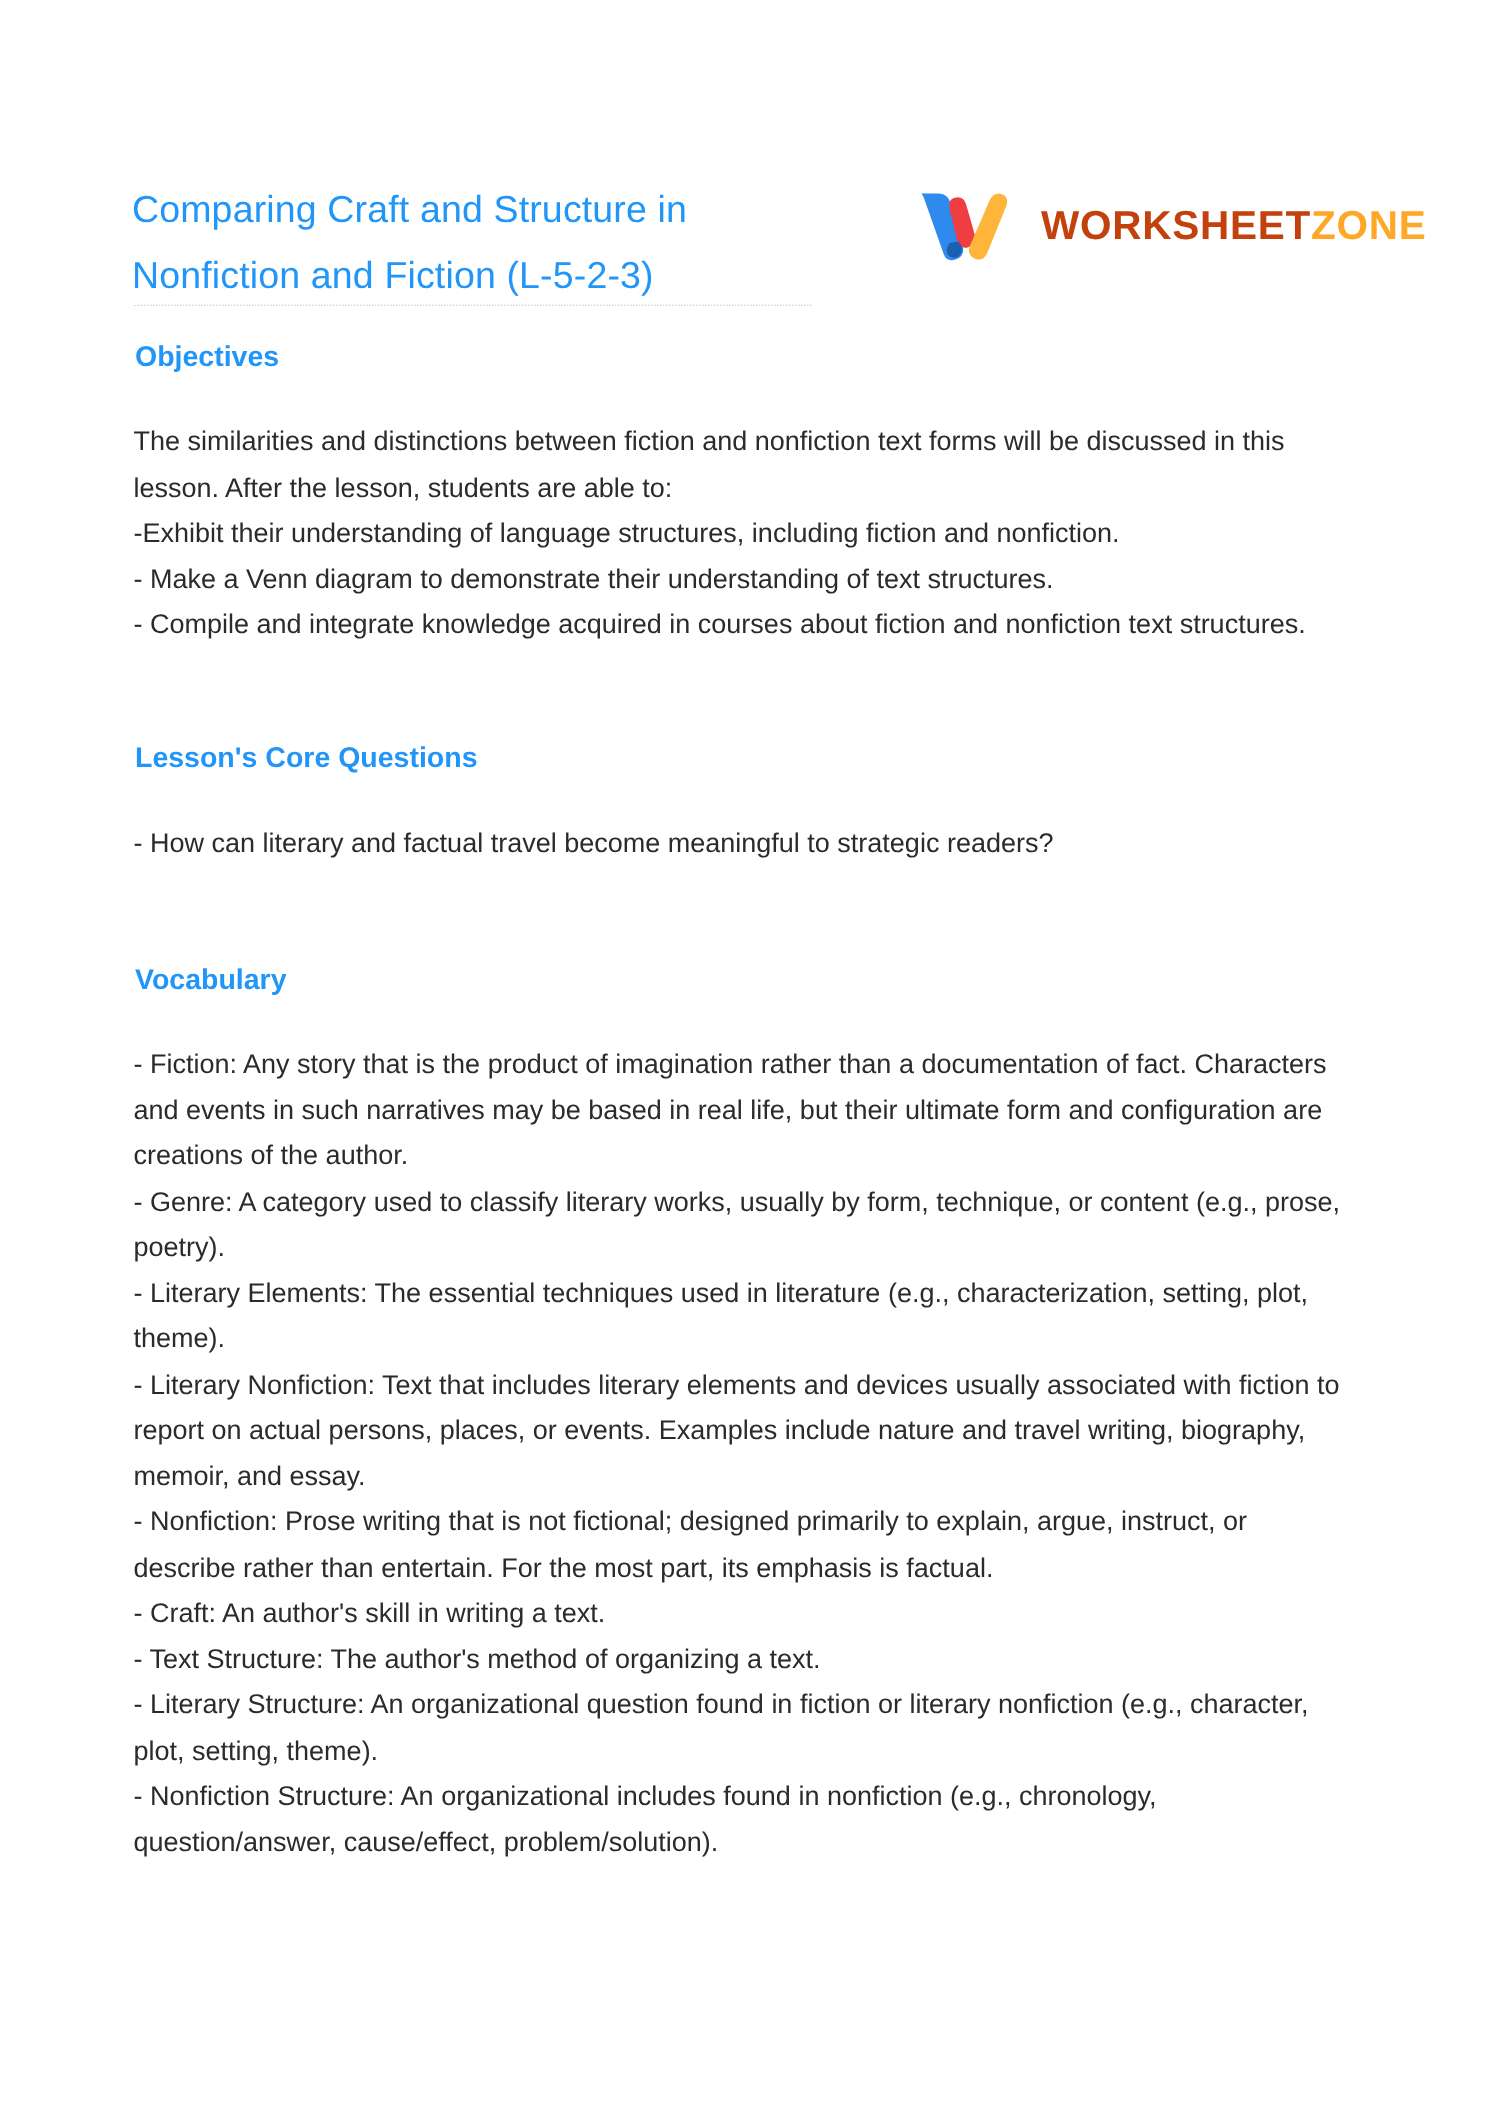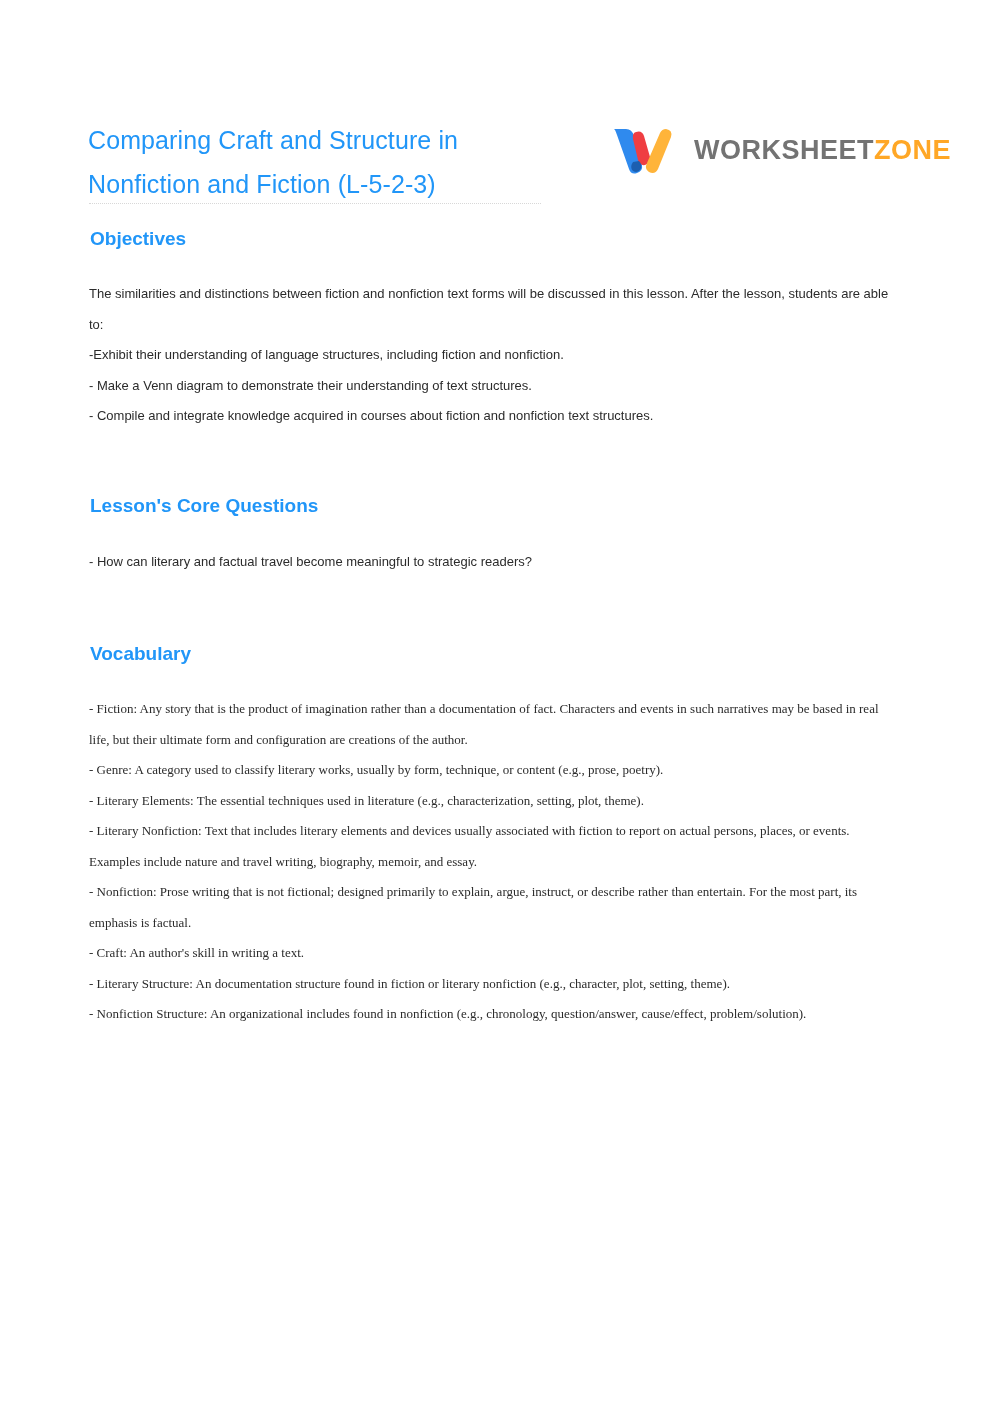--- a/index.html
+++ b/index.html
@@ -64,21 +64,21 @@
   .logo-mark {
     position: relative;
     display: block;
   }
 
   .logo-word {
     font-weight: bold;
     letter-spacing: 0.5px;
     white-space: nowrap;
   }
-  .logo-word .ws { color: #737373; }
+  .logo-word .ws { color: #c2410c; }
   .logo-word .zn { color: #ffa726; }
 
   #header-logo .logo-mark { width: 72px; height: 50px; }
   #header-logo .logo-word { font-size: 27px; margin-left: 16px; }
 
   
   .section-heading {
     position: absolute;
     left: 90px;
     font-size: 19px;
@@ -89,30 +89,30 @@
   }
 
   #heading-objectives { top: 228px; }
   #heading-core-questions { top: 495px; }
   #heading-vocabulary { top: 643px; }
 
   .body-block {
     position: absolute;
     left: 89px;
     width: 812px;
-    font-size: 13px;
+    font-size: 18px;
     line-height: 30.5px;
     color: #2b2b2b;
   }
 
   .body-block p { margin: 0; }
 
   #body-objectives { top: 279px; }
   #body-core-questions { top: 547px; }
-  #body-vocabulary { top: 694px; font-family: Liberation Serif, serif; }
+  #body-vocabulary { top: 694px; }
 
   
   #footer {
     position: absolute;
     left: 0;
     top: 1348px;
     width: 1000px;
     height: 66px;
   }
 
@@ -193,21 +193,22 @@
 
   <h2 class="section-heading" id="heading-vocabulary">Vocabulary</h2>
 
   <div class="body-block" id="body-vocabulary">
     <p>- Fiction: Any story that is the product of imagination rather than a documentation of fact. Characters and events in such narratives may be based in real life, but their ultimate form and configuration are creations of the author.</p>
     <p>- Genre: A category used to classify literary works, usually by form, technique, or content (e.g., prose, poetry).</p>
     <p>- Literary Elements: The essential techniques used in literature (e.g., characterization, setting, plot, theme).</p>
     <p>- Literary Nonfiction: Text that includes literary elements and devices usually associated with fiction to report on actual persons, places, or events. Examples include nature and travel writing, biography, memoir, and essay.</p>
     <p>- Nonfiction: Prose writing that is not fictional; designed primarily to explain, argue, instruct, or describe rather than entertain. For the most part, its emphasis is factual.</p>
     <p>- Craft: An author's skill in writing a text.</p>
-    <p>- Literary Structure: An documentation structure found in fiction or literary nonfiction (e.g., character, plot, setting, theme).</p>
+    <p>- Text Structure: The author's method of organizing a text.</p>
+    <p>- Literary Structure: An organizational question found in fiction or literary nonfiction (e.g., character, plot, setting, theme).</p>
     <p>- Nonfiction Structure: An organizational includes found in nonfiction (e.g., chronology, question/answer, cause/effect, problem/solution).</p>
   </div>
 
   <div id="footer">
 
     <div id="footer-logo" class="logo">
       <span class="logo-mark">
         <svg viewBox="0 0 72 50" xmlns="http://www.w3.org/2000/svg">
           <path d="M8 4 L20 4 Q26 4 28 11 L36 40 Q37 46 31 48 Q25 50 23 44 L11 10 Q9 4 8 4 Z" fill="#2f8aee"></path>
           <path d="M30 7 Q36 5 38 11 L44 32 Q45 38 39 40 Q34 41 32 35 L27 14 Q26 8 30 7 Z" fill="#ef3e42"></path>

